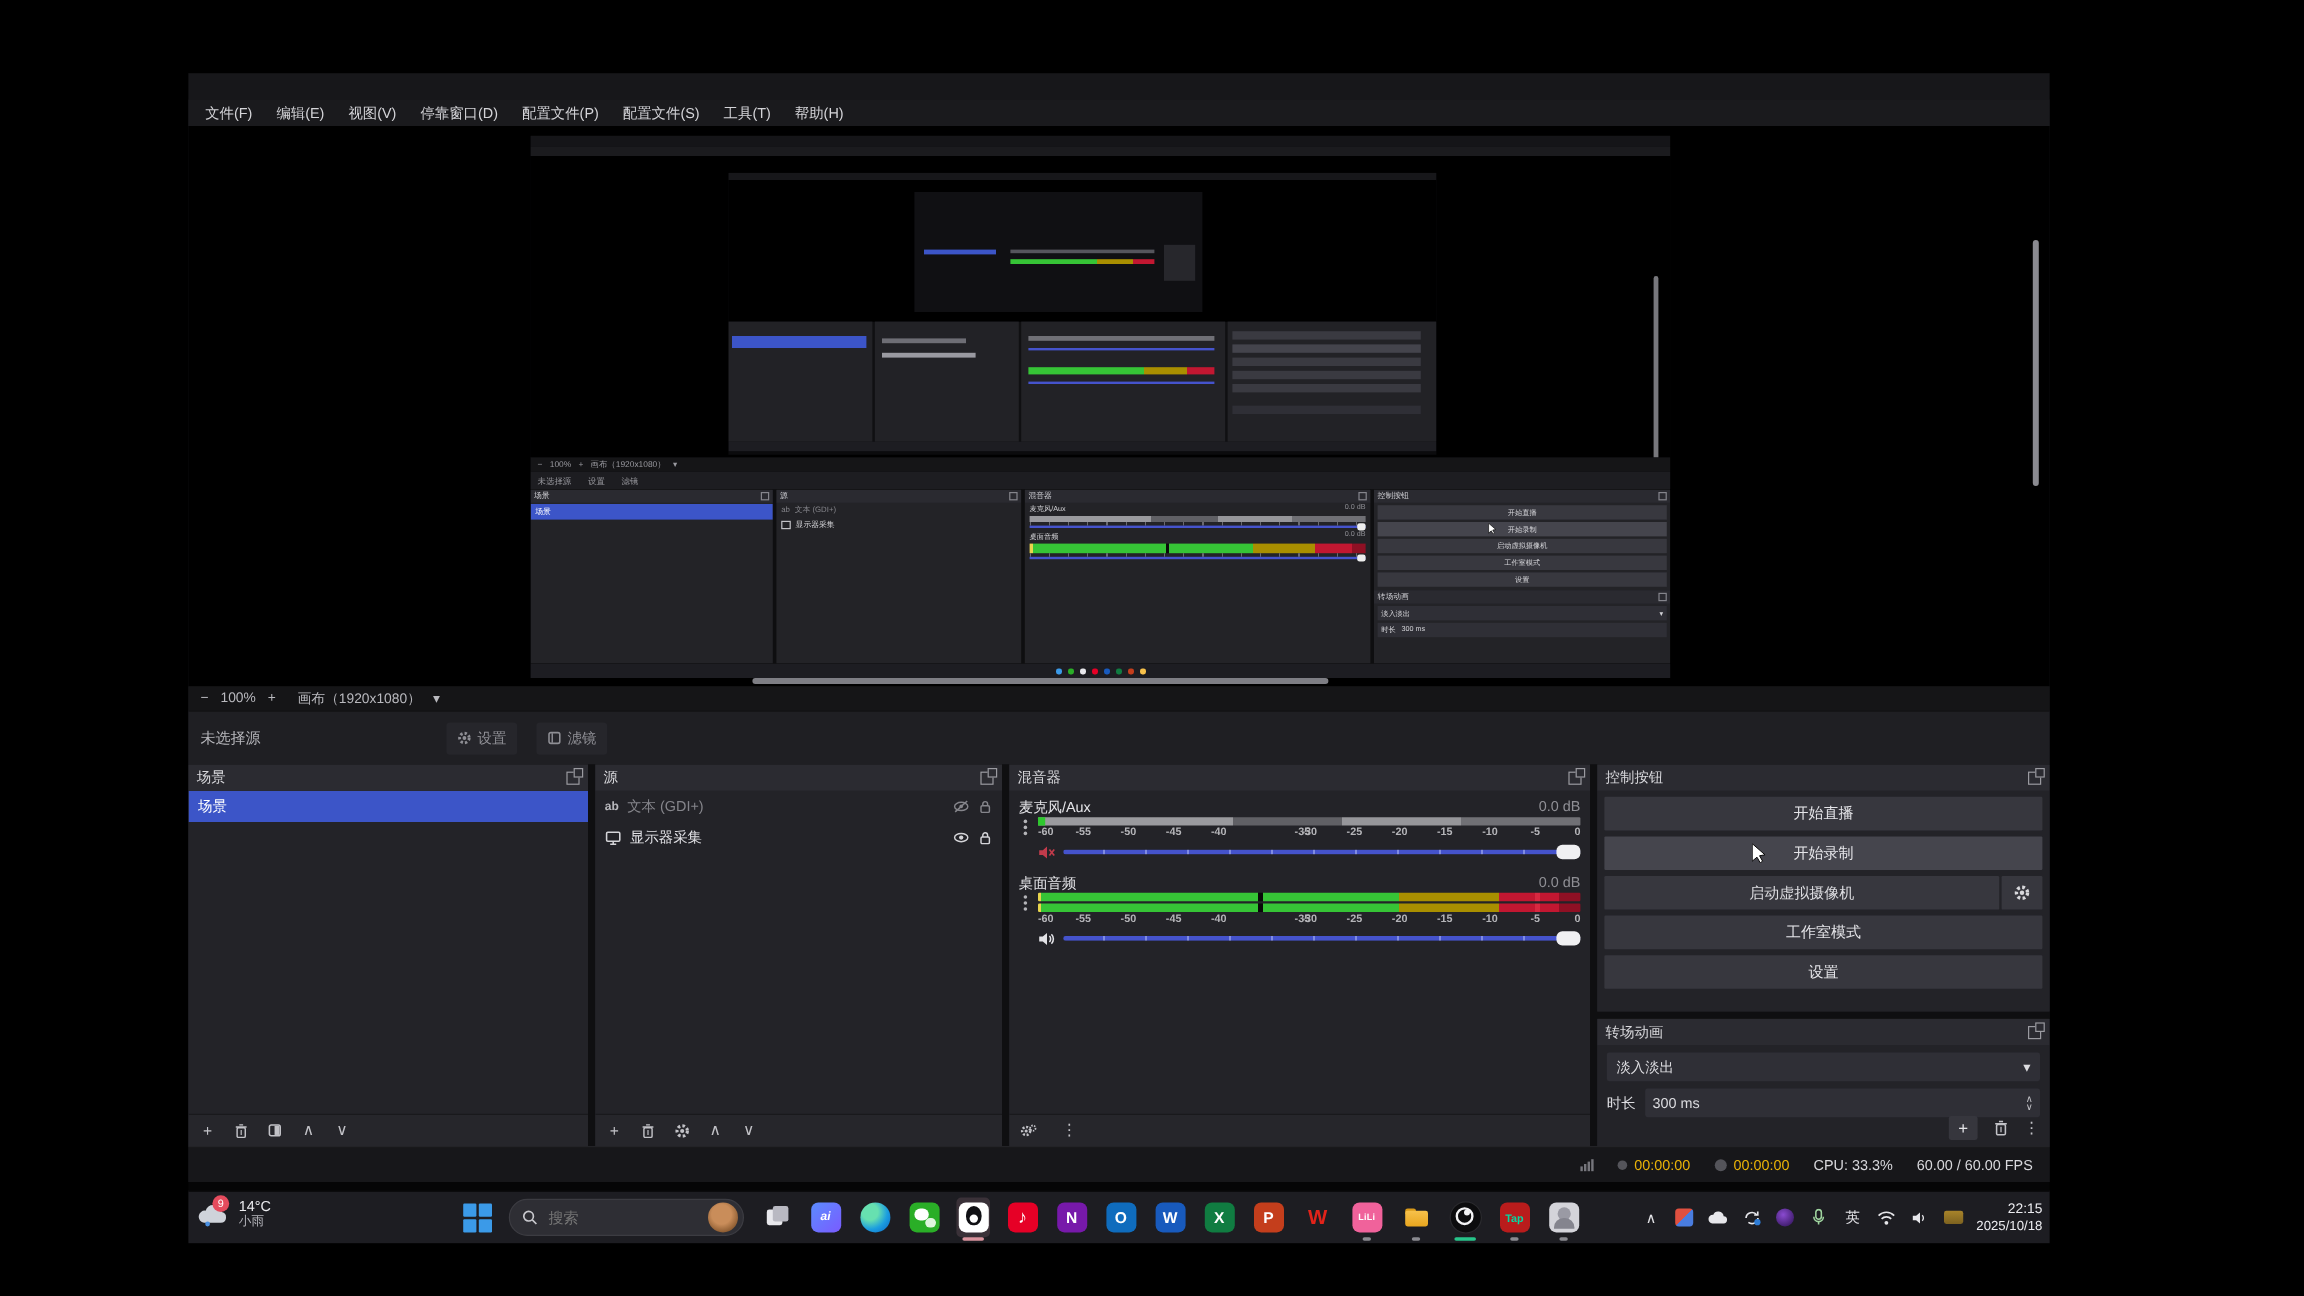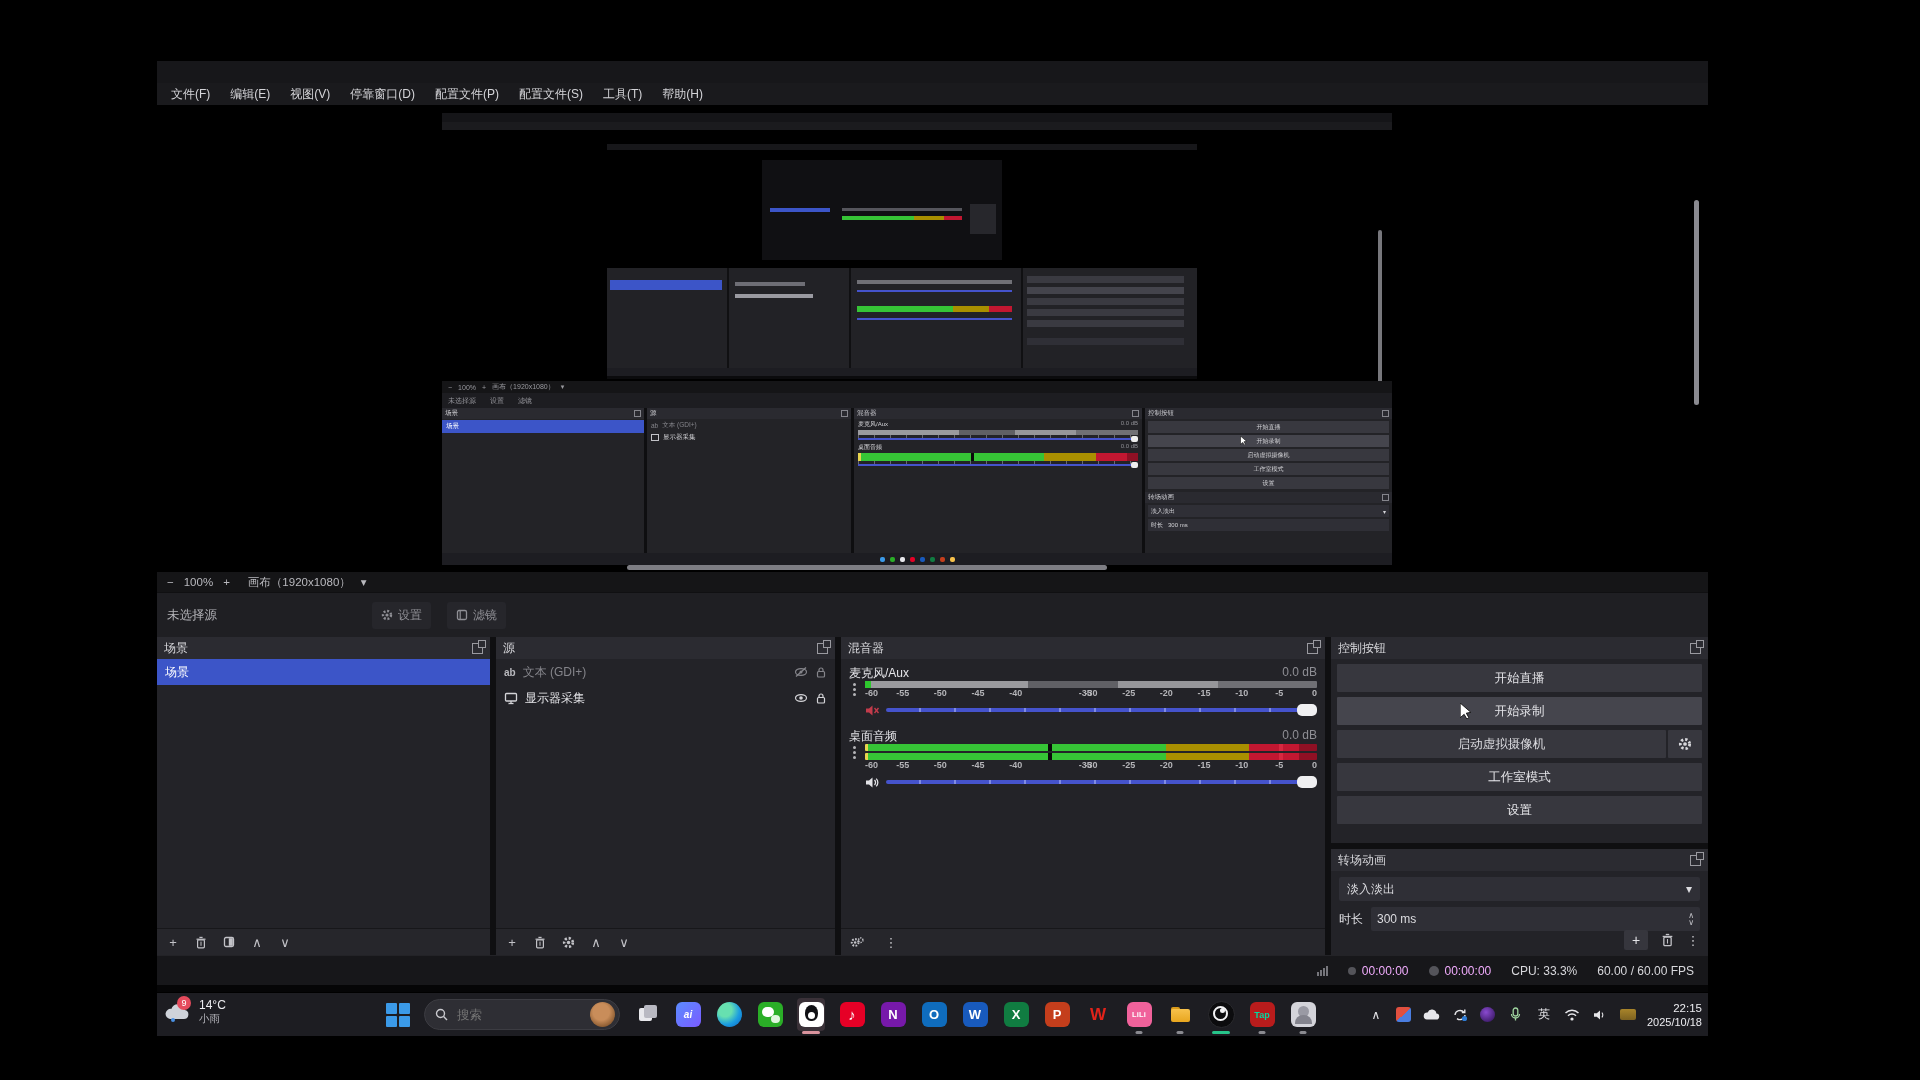--- a/index.html
+++ b/index.html
@@ -103,21 +103,21 @@
   .split .gearbox{width:34px;height:28px;background:#37373e;display:flex;align-items:center;justify-content:center;border-radius:1px;}
   
   .drop{height:24px;margin:6px 8px 0 8px;background:#2f2f36;border-radius:2px;display:flex;align-items:center;justify-content:space-between;padding:0 8px;font-size:12px;color:#dcdce0;}
   .durrow{display:flex;align-items:center;margin:6px 8px 0 8px;gap:8px;font-size:12px;}
   .durbox{flex:1;height:24px;background:#2f2f36;border-radius:2px;display:flex;align-items:center;justify-content:space-between;padding:0 6px;}
   .spin{display:flex;flex-direction:column;line-height:7px;font-size:8px;color:#c2c2c7;}
   .trico{position:absolute;right:8px;bottom:5px;display:flex;gap:12px;align-items:center;}
   .trtile{width:24px;height:20px;background:#36363d;border-radius:2px;display:flex;align-items:center;justify-content:center;}
   
   #statusbar{left:0;top:894px;width:1551px;height:30px;background:#17171a;border-top:1px solid #232327;display:flex;align-items:center;justify-content:flex-end;gap:20px;padding-right:14px;box-sizing:border-box;font-size:12px;}
-  .sgroup{display:flex;align-items:center;gap:6px;color:#f0abfc;}
+  .sgroup{display:flex;align-items:center;gap:6px;color:#eab308;}
   .sgroup.bright{color:#d8d8dc;}
   .sigbars{display:flex;align-items:flex-end;gap:1px;}
   .sigbars i{width:2px;background:#76767c;display:block;}
   .dotic{width:8px;height:8px;border-radius:50%;background:#54545a;}
   
   #taskbar{left:0;top:931px;width:1551px;height:43px;background:#1d1d22;border-top:1px solid #000;}
   #weather{left:6px;top:5px;display:flex;align-items:center;gap:6px;}
   #wbadge{position:absolute;left:14px;top:-4px;width:14px;height:14px;border-radius:50%;background:#e54b5d;color:#fff;font-size:9px;display:flex;align-items:center;justify-content:center;}
   .wtemp{font-size:12px;color:#ececf0;line-height:14px;}
   .wcond{font-size:10.5px;color:#b6b6bc;line-height:13px;}

